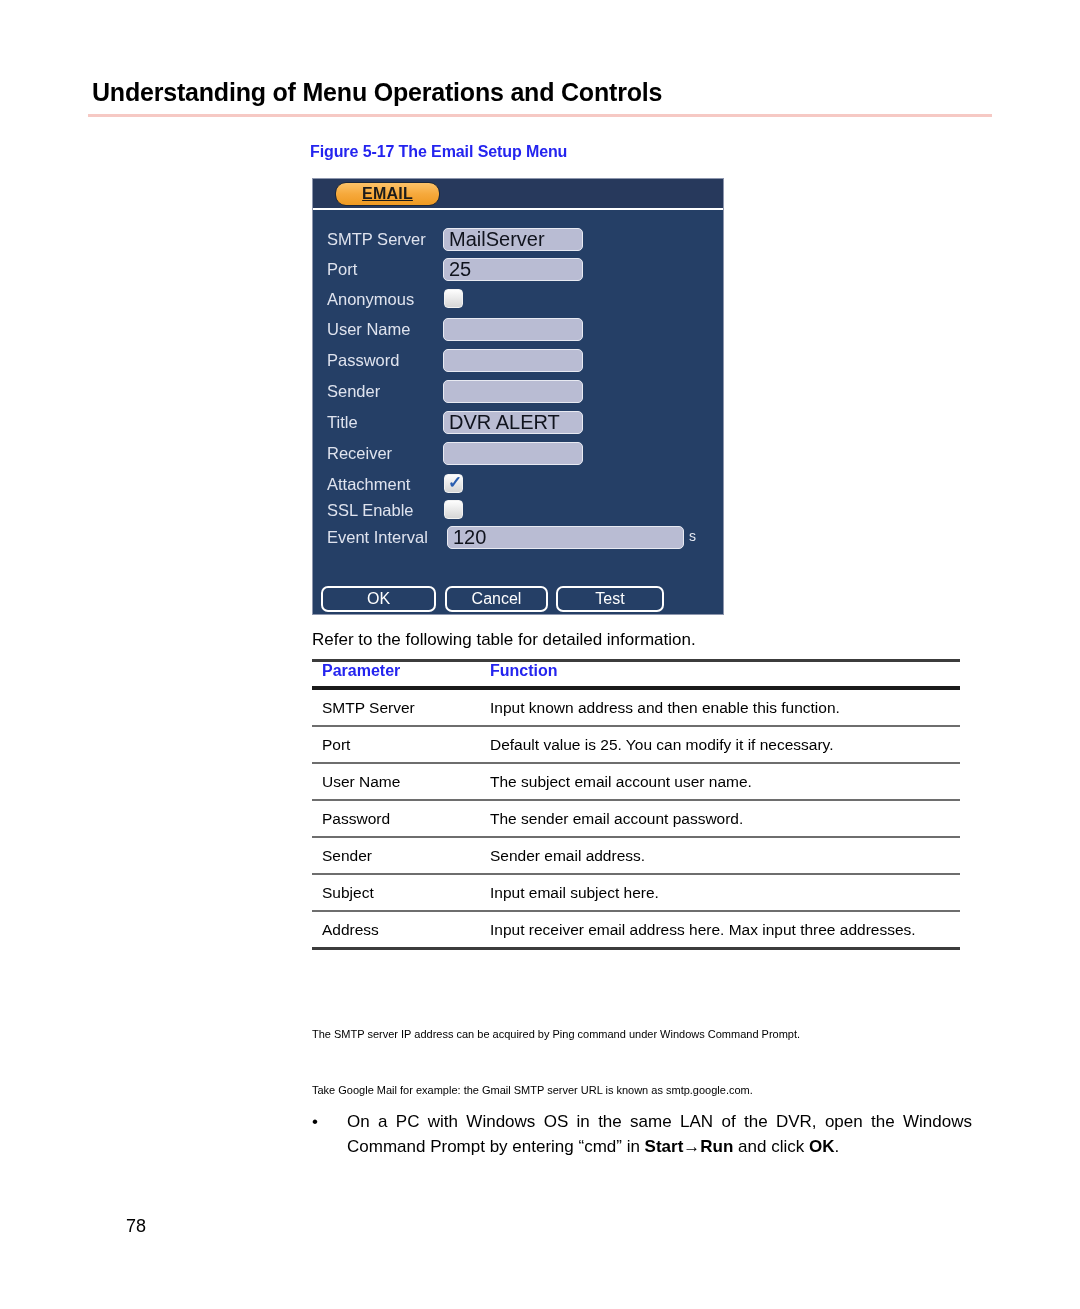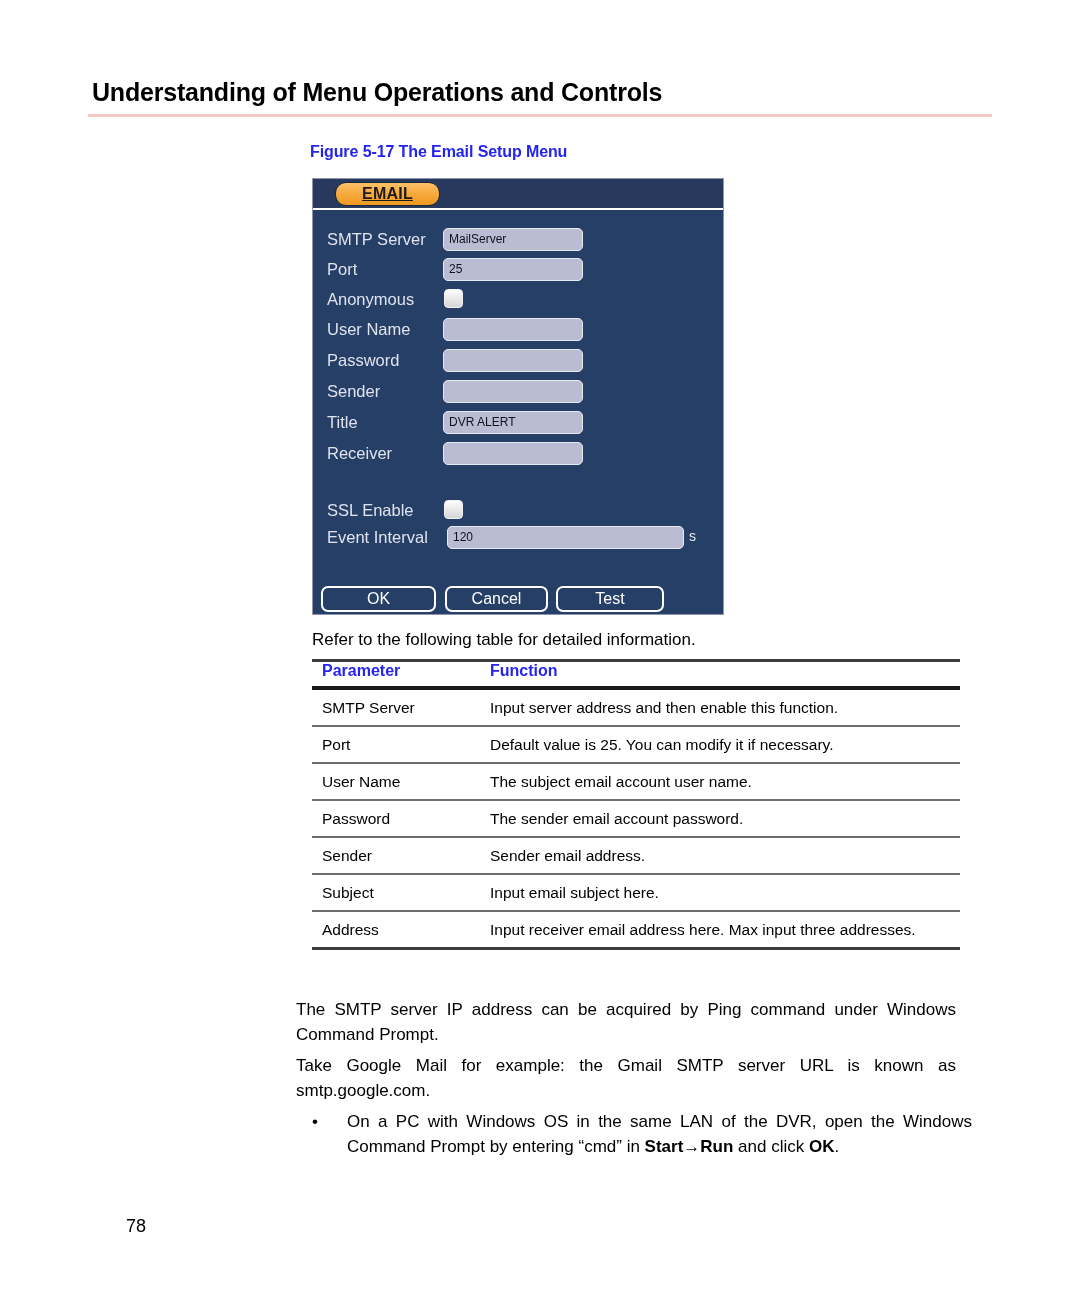--- a/index.html
+++ b/index.html
@@ -109,21 +109,21 @@
     position: absolute;
     left: 130px;
     top: 0;
     width: 140px;
     height: 23px;
     background: #b9bcd3;
     border: 1px solid #e8eaf2;
     border-radius: 5px;
     box-sizing: border-box;
     color: #10131d;
-    font-size: 12px;
+    font-size: 20px;
     line-height: 21px;
     padding-left: 5px;
     white-space: nowrap;
     overflow: hidden;
   }
   .dvr-input.wide { width: 237px; }
 
   .dvr-check {
     position: absolute;
     left: 131px;
@@ -214,26 +214,27 @@
   .param-table thead { border-bottom: 4px solid #1a1a1a; }
   .param-table tbody tr { border-bottom: 2px solid #6e6e6e; }
   .param-table tbody tr:last-child { border-bottom: 3px solid #3c3c3c; }
   .param-table td.col-func { text-align: justify; text-align-last: left; line-height: 21px; }
   .param-table td.col-param { line-height: 21px; }
   .mid td { vertical-align: middle; }
 
   
   .note {
     position: absolute;
-    left: 296px;
+    left: 312px;
     width: 660px;
-    font-size: 17px;
+    font-size: 11px;
     line-height: 25px;
     text-align: justify;
     text-align-last: left;
+    margin-top: 25px;
   }
   .note-1 { top: 997px; }
   .note-2 { top: 1053px; }
 
   .bullet-item {
     position: absolute;
     left: 312px;
     top: 1109px;
     width: 660px;
     font-size: 17px;
@@ -312,20 +313,26 @@
     <div class="dvr-row" style="top:201px;padding-left:34px;">
       <span class="dvr-label">Title</span>
       <div class="dvr-input">DVR ALERT</div>
     </div>
 
     <div class="dvr-row" style="top:232px;">
       <span class="dvr-label">Receiver</span>
       <div class="dvr-input"></div>
     </div>
 
+    <div class="dvr-row" style="top:263px;">
+      <span class="dvr-label">Attachment</span>
+      <div class="dvr-check">
+        <span class="tick">✓</span>
+      </div>
+    </div>
 
     <div class="dvr-row" style="top:289px;">
       <span class="dvr-label">SSL Enable</span>
       <div class="dvr-check"></div>
     </div>
 
     <div class="dvr-row" style="top:316px;">
       <span class="dvr-label">Event Interval</span>
       <div class="dvr-input wide" style="left:134px;">120</div>
       <span class="unit-s">s</span>
@@ -345,21 +352,21 @@
 <table class="param-table">
   <thead>
     <tr>
       <th class="col-param">Parameter</th>
       <th class="col-func">Function</th>
     </tr>
   </thead>
   <tbody>
     <tr class="mid">
       <td class="col-param">SMTP Server</td>
-      <td class="col-func">Input server address and then enable this function.</td>
+      <td class="col-func">Input known address and then enable this function.</td>
     </tr>
     <tr class="mid">
       <td class="col-param">Port</td>
       <td class="col-func">Default value is 25. You can modify it if necessary.</td>
     </tr>
     <tr class="mid">
       <td class="col-param">User Name</td>
       <td class="col-func">The subject email account user name.</td>
     </tr>
     <tr class="mid">

